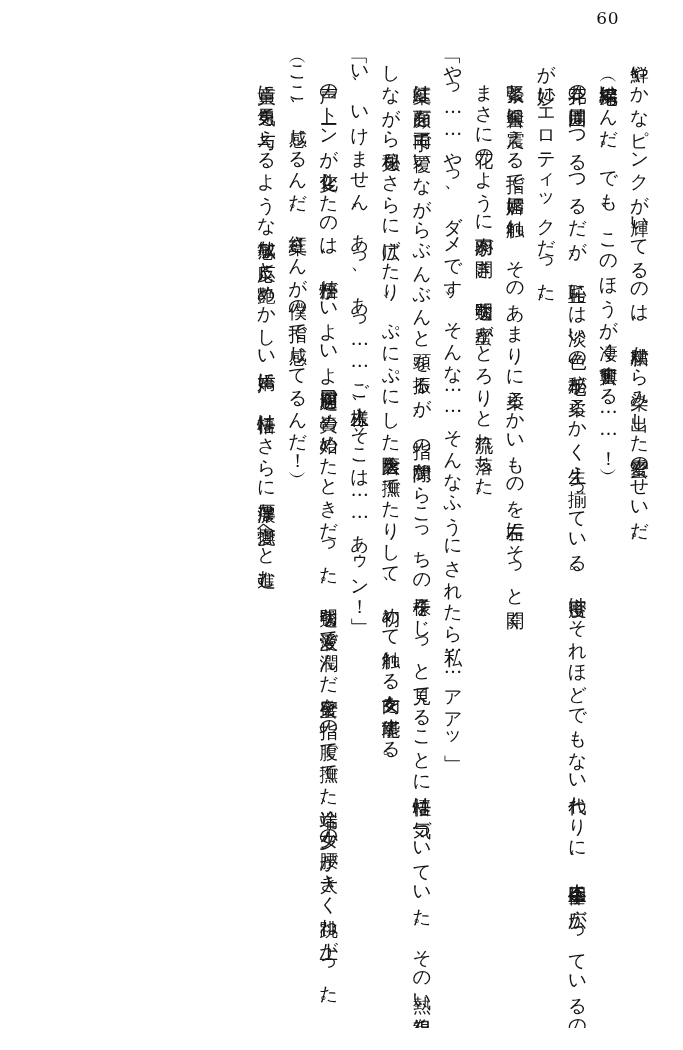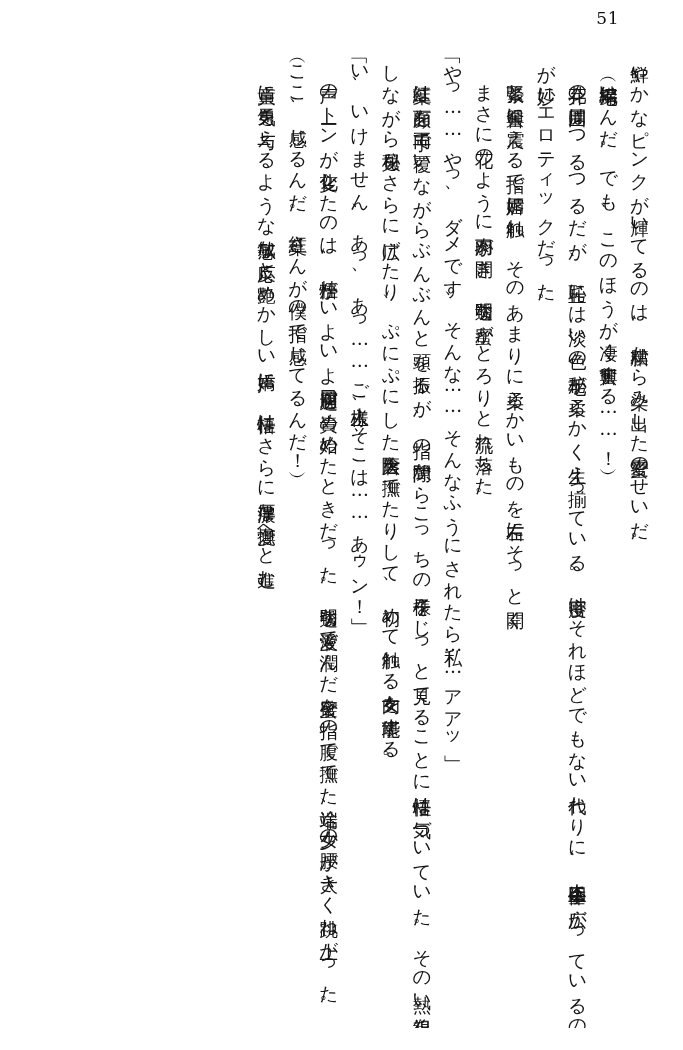--- a/index.html
+++ b/index.html
@@ -53,21 +53,21 @@
     text-indent: 1em;
   }
   .text-body p.noindent {
     text-indent: 0;
   }
 </style>
 </head>
 <body>
 
 <div class="page">
-  <div class="page-number">51</div>
+  <div class="page-number">60</div>
   <div class="text-body">
     <p class="noindent">鮮やかなピンクが輝いてるのは、粘膜から染み出した愛蜜のせいだ。</p>
     <p>（結構毛深いんだ。でも、このほうが凄く興奮する……！）</p>
     <p>花弁の周囲はつるつるだが、恥丘には淡い色の秘毛が柔らかく生え揃っている。密度はそれほどでもない代わりに、肉土手全体に広がっているのが妙にエロティックだった。</p>
     <p>緊張と興奮に震える指で媚唇に触れ、そのあまりに柔らかいものを左右にそっと開く。</p>
     <p>まさに花のように肉羽が開き、透明な蜜がとろりと流れ落ちた。</p>
     <p class="noindent">「やっ……やっ、ダメです、そんな……そんなふうにされたら私……アアッ」</p>
     <p>紅葉は顔面を両手で覆いながらぶんぶんと頭を振るが、指の隙間からこっちの様子をじっと見てることに桂悟は気づいていた。その熱い視線を意識しながら秘貝をさらに広げたり、ぷにぷにした大陰唇を撫でたりして、初めて触れる女肉を堪能する。</p>
     <p class="noindent">「い、いけません、あっ、あっ……ご主人様、そこは……あゥン！」</p>
     <p>声のトーンが変化したのは、桂悟がいよいよ膣口周辺を責め始めたときだった。透明な愛液で潤んだ蜜襞を指の腹で撫でた途端、少女の腰が大きく跳ね上がった。</p>

